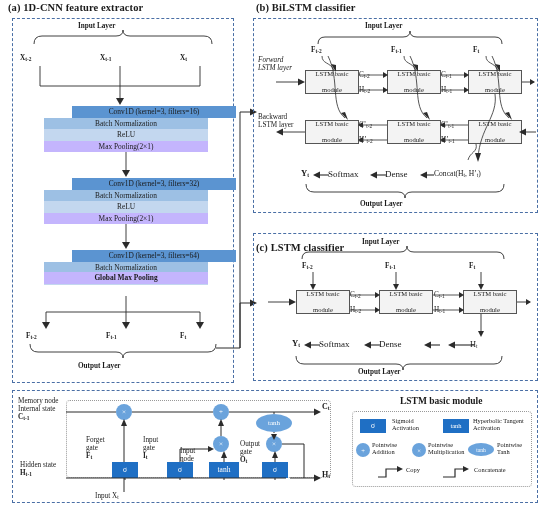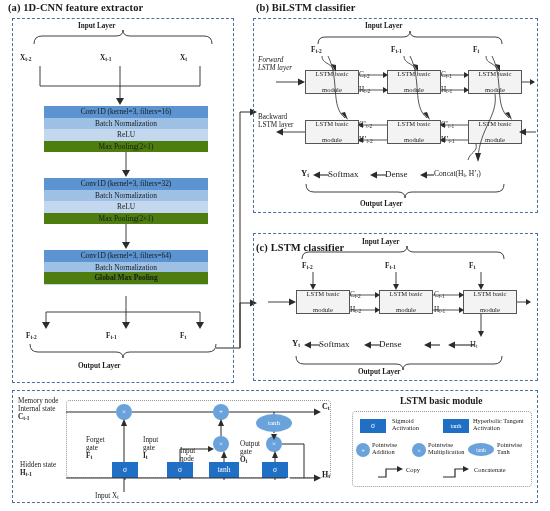--- a/index.html
+++ b/index.html
@@ -7,24 +7,24 @@
        font-family:"Liberation Serif","DejaVu Serif",serif;
        color:#1a1a1a;overflow:hidden;}
   .panel{position:absolute;border:1.5px dashed #4a6fa5;box-sizing:border-box;}
   .ptitle{position:absolute;font-weight:bold;font-size:10.5px;letter-spacing:.1px;}
   .lbl{position:absolute;font-size:7.2px;line-height:1.12;text-align:left;white-space:nowrap;}
   .lblb{font-weight:bold;}
   .sub{font-size:5.4px;vertical-align:-1px;}
   
   .cnnrow{position:absolute;left:44px;width:164px;height:11.5px;line-height:11.5px;
           text-align:center;font-size:7.4px;box-sizing:border-box;}
-  .c1{background:#5b94d1;}
+  .c1{background:#5b94d1;margin-left:28px;}
   .c2{background:#9dc0e4;}
   .c3{background:#c3d7ef;}
-  .c4{background:#4d7c0f;}
+  .c4{background:#c4b5fd;}
   
   .mod{position:absolute;border:1px solid #555;background:#f3f3f3;
        font-size:6.6px;line-height:1.2;text-align:center;
        display:flex;align-items:center;justify-content:center;box-sizing:border-box;}
   .mod span{display:block;}
   
   .gate{position:absolute;background:#1f6fc4;color:#fff;text-align:center;
         box-sizing:border-box;font-size:7.5px;line-height:1;
         display:flex;align-items:center;justify-content:center;}
   .circ{position:absolute;border-radius:50%;background:#6aa3dc;color:#fff;

